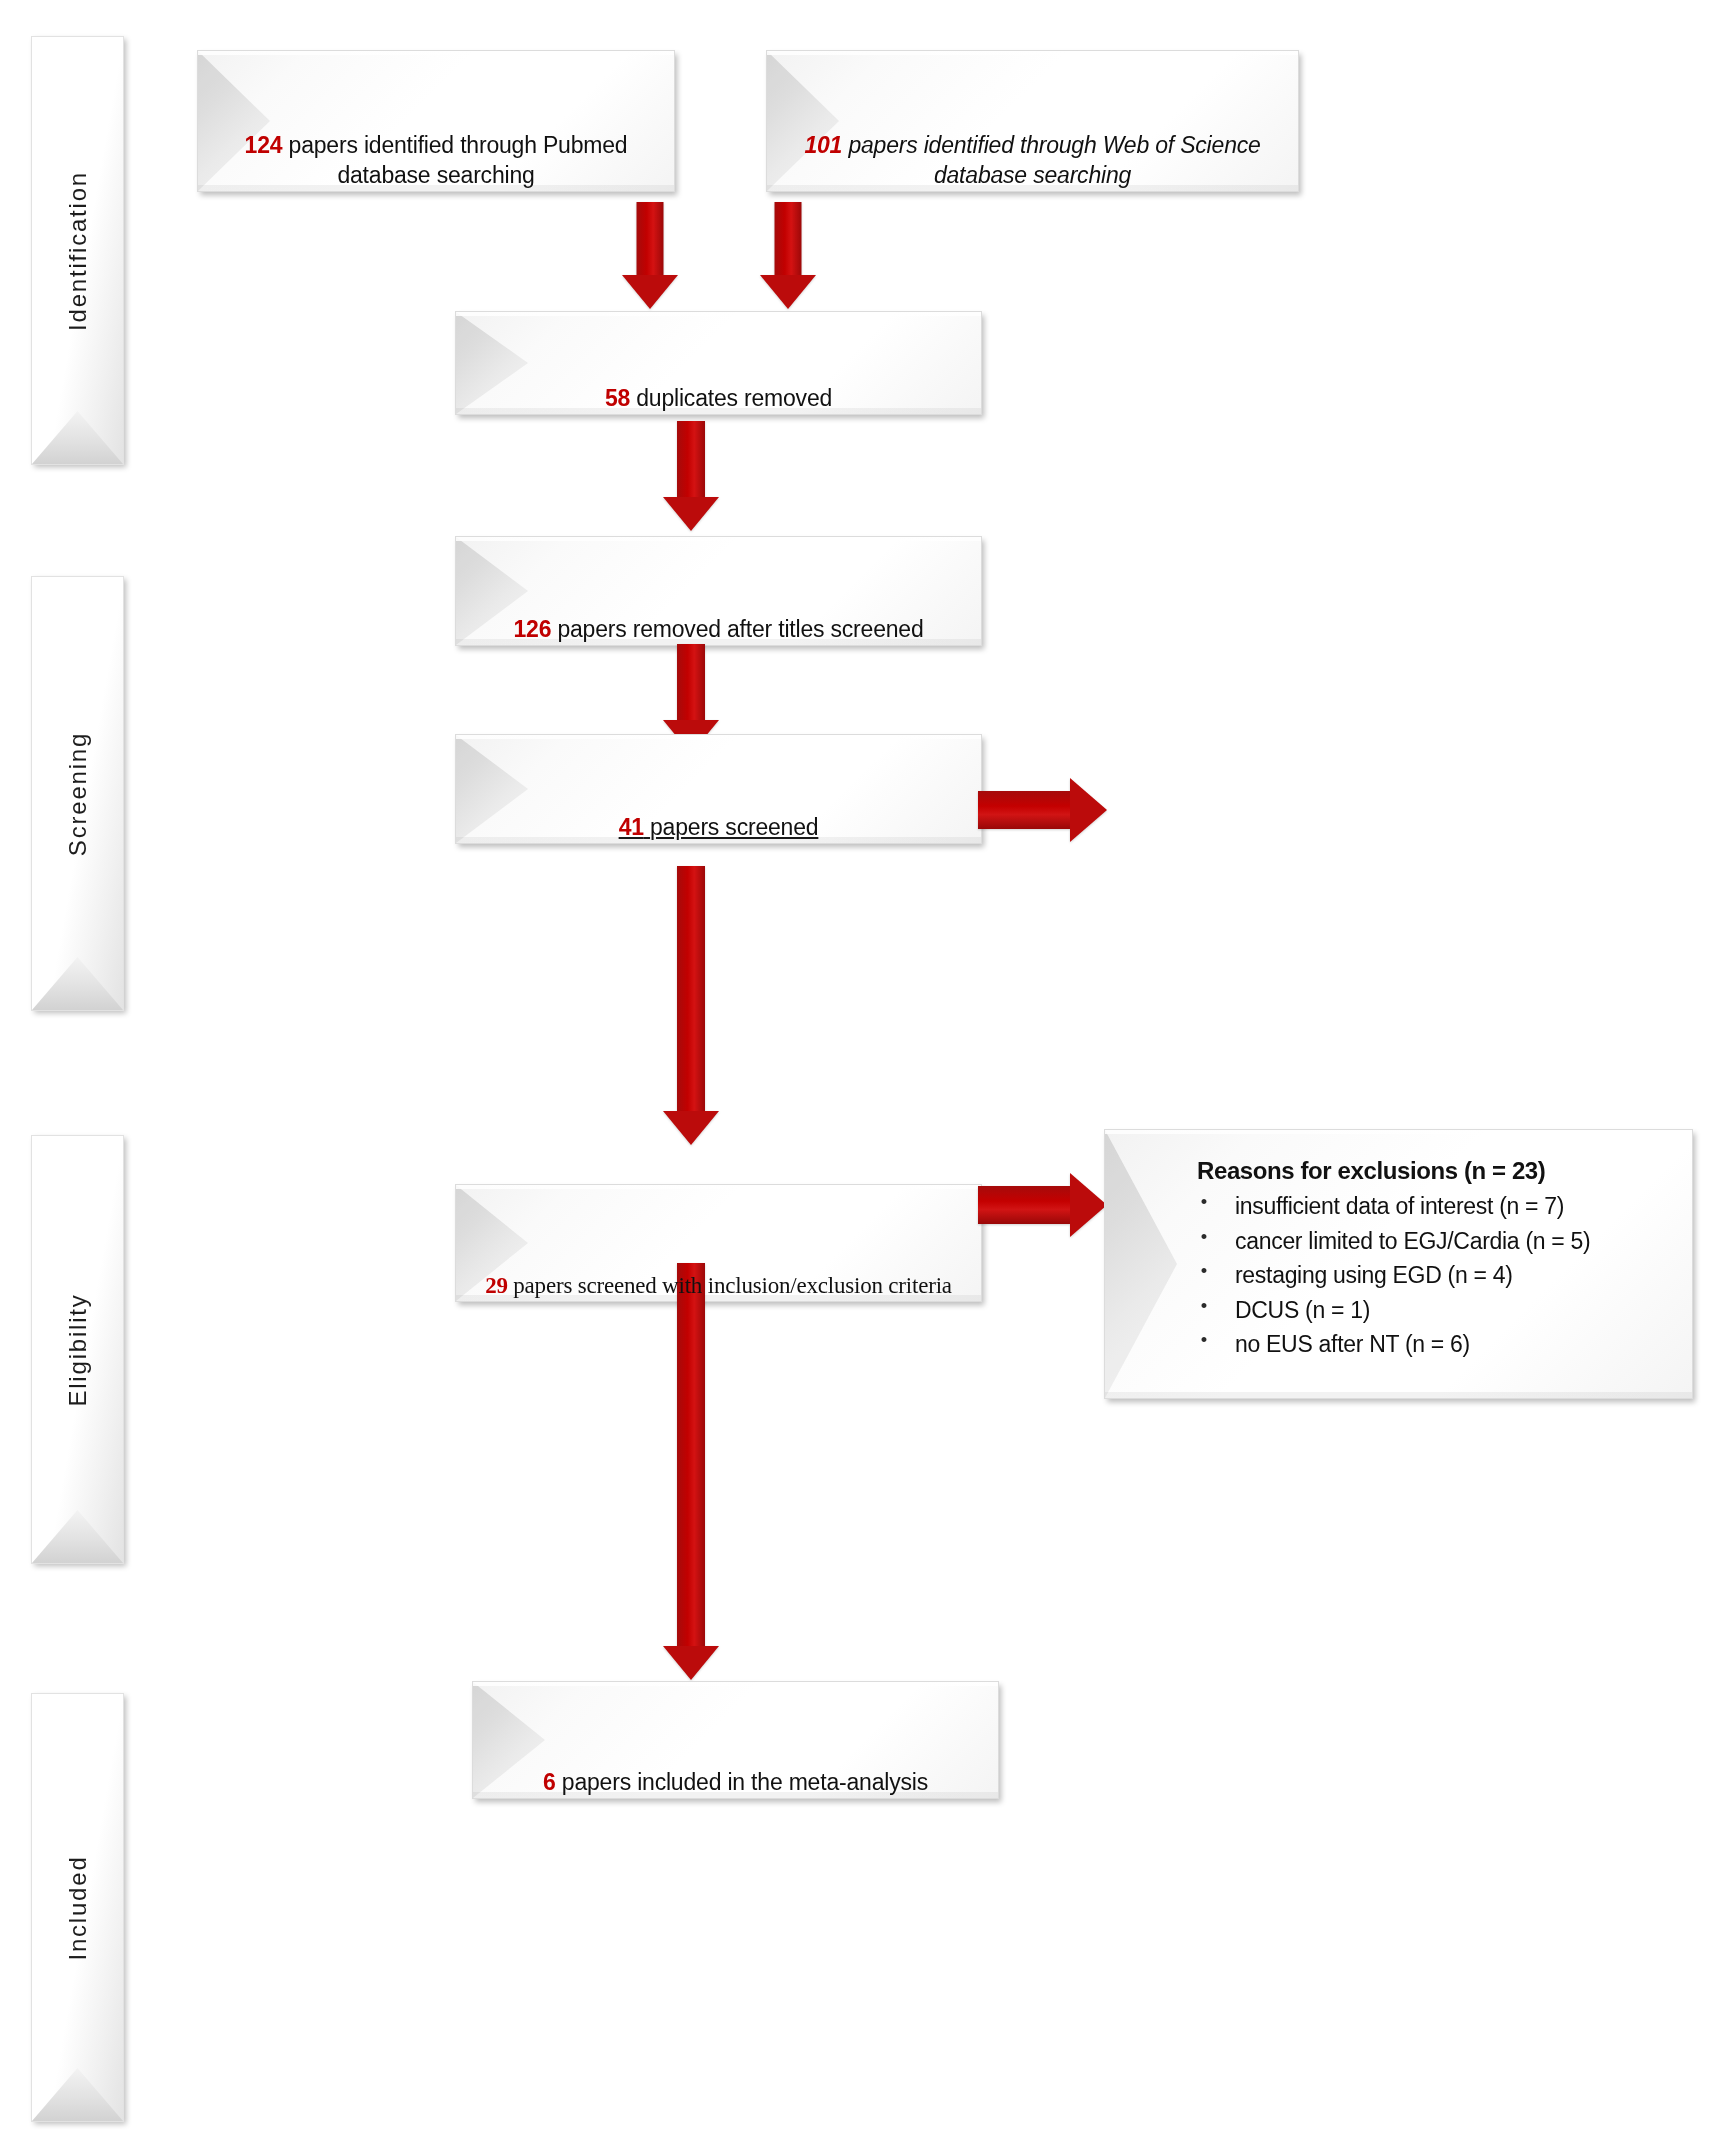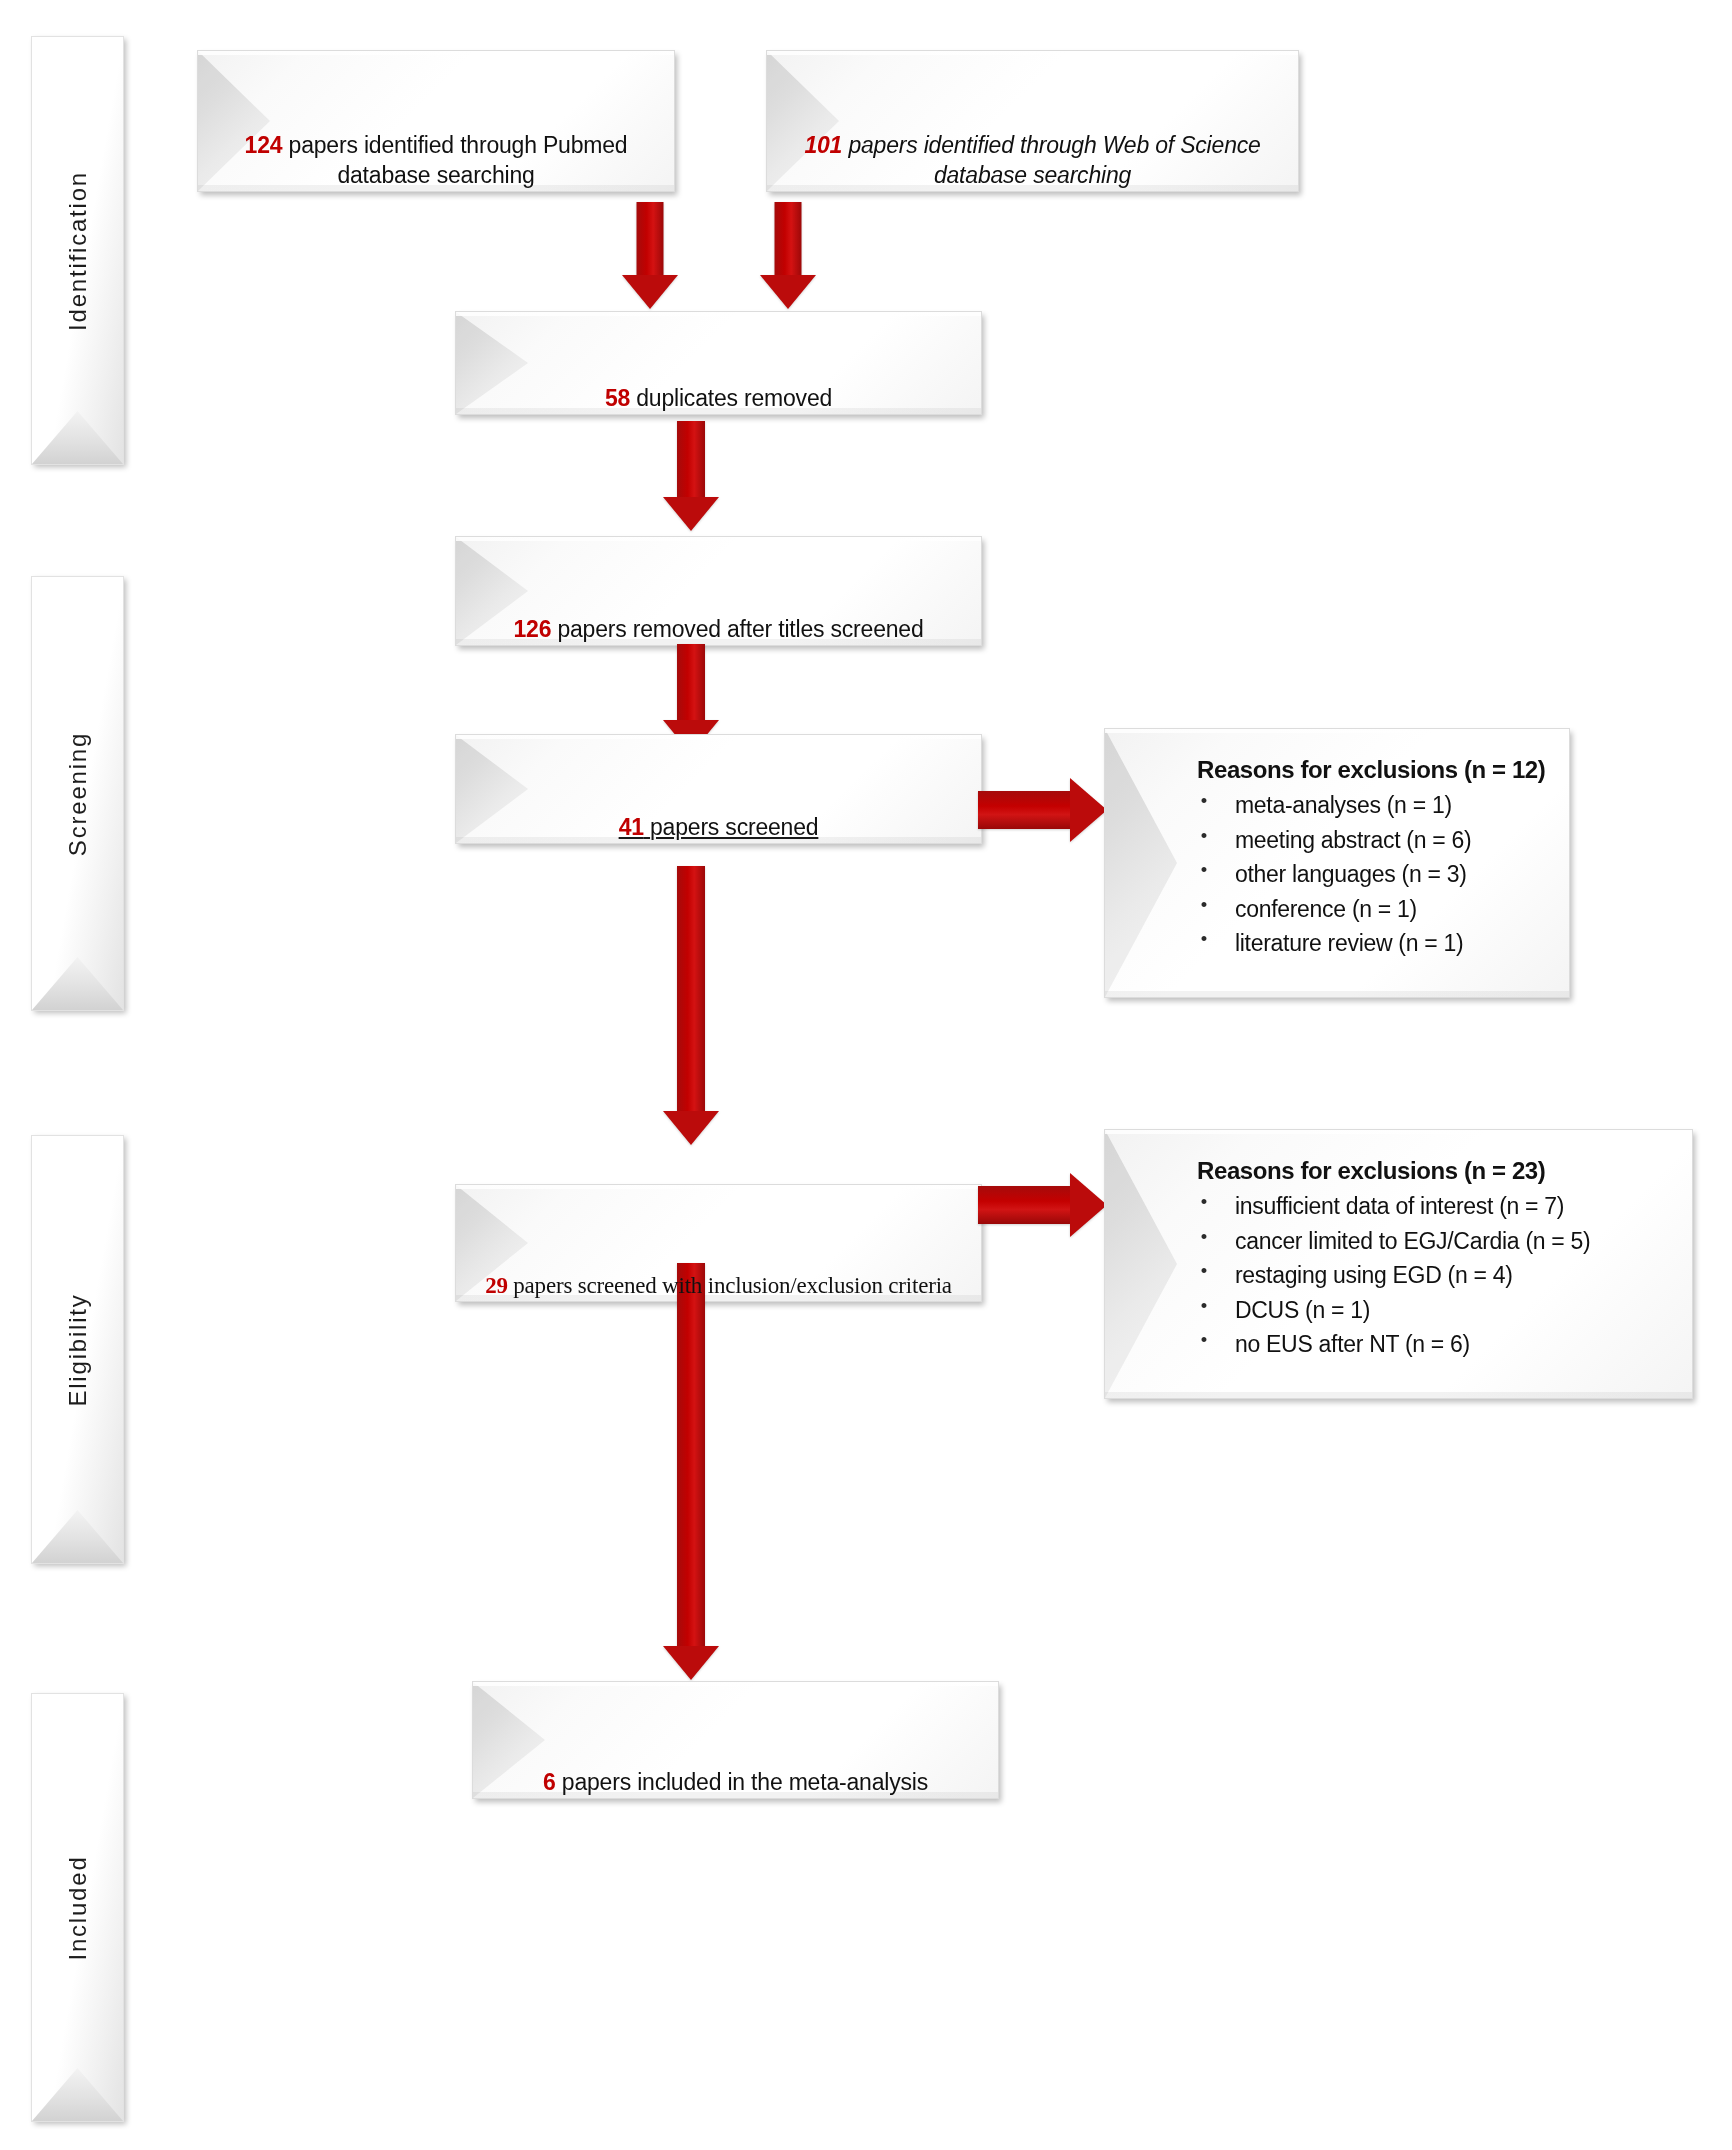--- a/index.html
+++ b/index.html
@@ -254,32 +254,20 @@
         <span>papers screened</span>
       </div>
     </div>
   </div>
 
   <div class="arrow-right" style="left:978px; top:777px; width:129px; height:66px;">
     <div class="shaft" style="width:96px;height:38px;"></div>
     <div class="head"></div>
   </div>
 
-  <div class="pbox" style="left:1104px; top:728px; width:466px; height:270px;">
-    <div class="txt left">
-      <div class="excl-title">Reasons for exclusions (n = 12)</div>
-      <ul class="excl">
-        <li>meta-analyses (n = 1)</li>
-        <li>meeting abstract (n = 6)</li>
-        <li>other languages (n = 3)</li>
-        <li>conference (n = 1)</li>
-        <li>literature review (n = 1)</li>
-      </ul>
-    </div>
-  </div>
 
   <div class="arrow-down" style="left:663px; top:866px; width:56px; height:279px;">
     <div class="shaft" style="width:28px;height:245px;"></div>
     <div class="head"></div>
   </div>
 
   <div class="pbox" style="left:455px; top:1184px; width:527px; height:118px;font-family:Liberation Serif, serif;">
     <div class="txt">
       <div><span class="num">29</span>
         <span>papers screened with inclusion/exclusion criteria</span>

